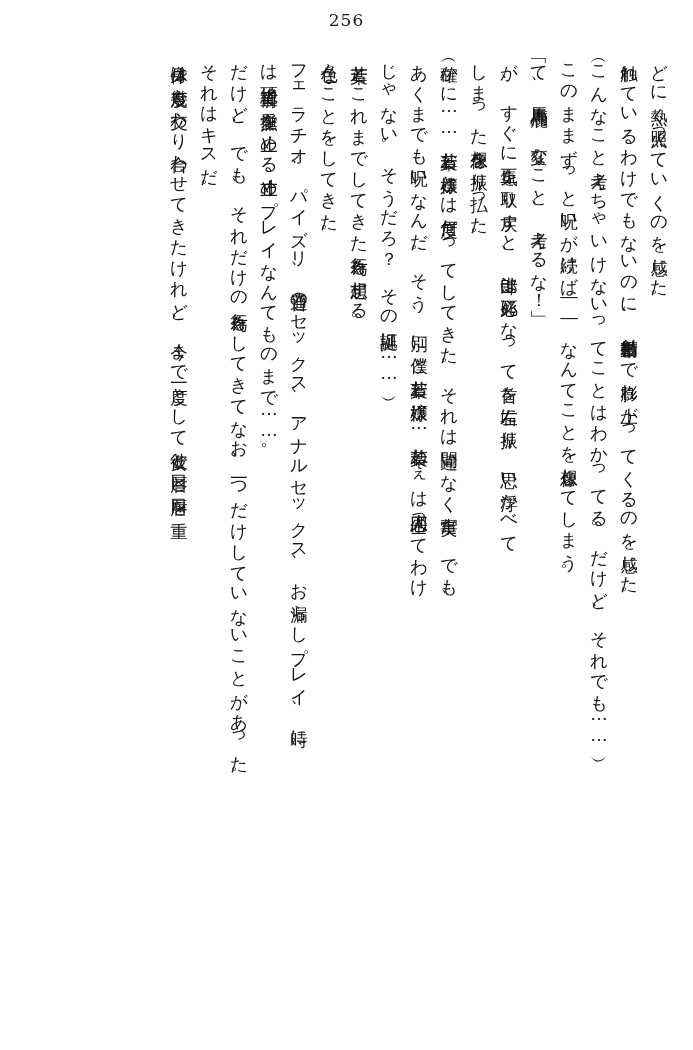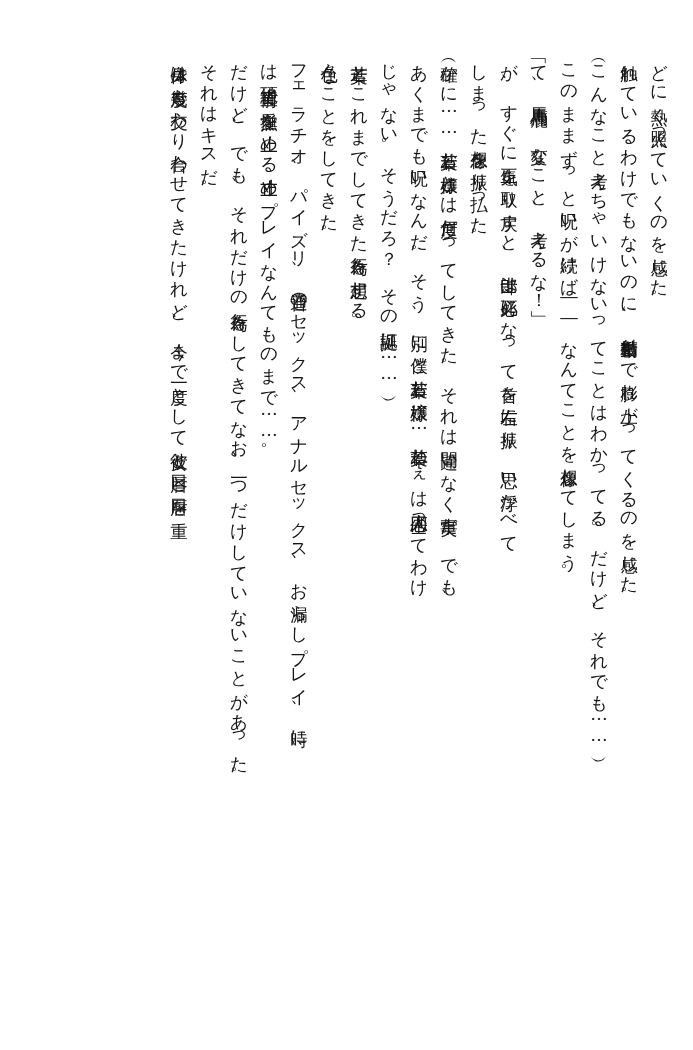--- a/index.html
+++ b/index.html
@@ -63,20 +63,21 @@
     white-space: pre-wrap;
     overflow: visible;
     font-family: "DejaVu Serif", "Liberation Serif", serif;
   }
 </style>
 </head>
 <body>
 
 <div class="page">
 
+  <div class="page-number">256</div>
 
   <div class="body-text">
     <div class="tcol">どに熱く火照っていくのを感じた。</div>
     <div class="tcol">触れているわけでもないのに、射精衝動まで膨れ上がってくるのを感じた。</div>
     <div class="tcol">（こんなこと考えちゃいけないってことはわかってる。だけど、それでも……）</div>
     <div class="tcol">このままずっと呪いが続けば――なんてことを想像してしまう。</div>
     <div class="tcol">「て、馬鹿馬鹿！　変なこと、考えるな！」</div>
     <div class="tcol">が、すぐに正気を取り戻すと、士郎は必死になって首を左右に振り、思い浮かべて</div>
     <div class="tcol">しまった想像を振り払った。</div>
     <div class="tcol">（確かに……若葉お嬢様とは何度だってしてきた。それは間違いなく事実だ。でも、</div>

